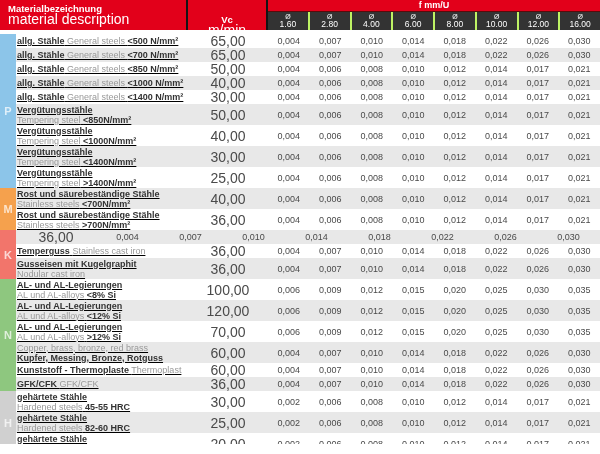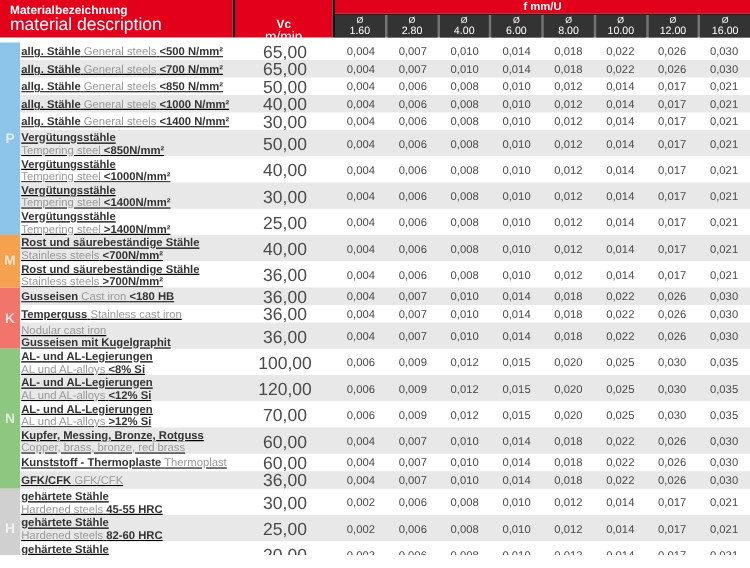--- a/index.html
+++ b/index.html
@@ -6,24 +6,24 @@
   .app{width:600px;height:444px;background:#fff;font-family:"Liberation Sans",sans-serif;overflow:hidden;position:relative;}
 
   
   .header{display:flex;height:30px;margin-bottom:4px;}
   .box-mat{width:186px;background:#e2001a;color:#fff;padding:3px 0 0 8px;box-sizing:border-box;}
   .box-mat .t1{font-weight:bold;font-size:9.5px;line-height:11px;}
   .box-mat .t2{font-size:14px;line-height:10px;}
   .sep{width:2px;background:#141414;}
   .box-vc{width:78px;background:#e2001a;color:#fff;text-align:center;padding-top:14px;box-sizing:border-box;}
   .box-vc .t1{font-weight:bold;font-size:9.5px;line-height:11px;}
-  .box-vc .t2{font-size:11px;line-height:10px;}
+  .box-vc .t2{font-size:14px;line-height:10px;}
   .fcol{flex:1;display:flex;flex-direction:column;}
   .fstrip{height:11px;background:#e2001a;color:#fff;text-align:center;font-size:9px;line-height:11px;font-weight:bold;}
-  .dia-row{flex:1;display:flex;gap:2px;background:#737373;border-top:1px solid #5a0b0b;}
+  .dia-row{flex:1;display:flex;gap:2px;background:#bef264;border-top:1px solid #5a0b0b;}
   .dia-cell{flex:1;background:#333333;color:#fff;text-align:center;display:flex;flex-direction:column;justify-content:center;}
   .dia-sym{font-size:7px;line-height:7px;}
   .dia-num{font-size:8.5px;line-height:9px;}
 
   
   .tbody{display:flex;}
   .sidebar{width:16px;display:flex;flex-direction:column;}
   .sgroup{display:flex;align-items:center;justify-content:center;color:rgba(255,255,255,0.72);font-weight:bold;font-size:11px;}
   .rows{flex:1;display:flex;flex-direction:column;}
   .row{display:flex;align-items:center;}
@@ -277,23 +277,20 @@
             <div class="feed">0,006</div>
             <div class="feed">0,008</div>
             <div class="feed">0,010</div>
             <div class="feed">0,012</div>
             <div class="feed">0,014</div>
             <div class="feed">0,017</div>
             <div class="feed">0,021</div>
           </div>
         </div>
         <div class="row single alt">
-          <div class="mat-cell">
-            <div class="line"><span class="b">Gusseisen</span> <span class="r">Cast iron</span> <span class="b">&lt;180 HB</span></div>
-          </div>
           <div class="vc-cell">36,00</div>
           <div class="feeds">
             <div class="feed">0,004</div>
             <div class="feed">0,007</div>
             <div class="feed">0,010</div>
             <div class="feed">0,014</div>
             <div class="feed">0,018</div>
             <div class="feed">0,022</div>
             <div class="feed">0,026</div>
             <div class="feed">0,030</div>
@@ -310,22 +307,22 @@
             <div class="feed">0,010</div>
             <div class="feed">0,014</div>
             <div class="feed">0,018</div>
             <div class="feed">0,022</div>
             <div class="feed">0,026</div>
             <div class="feed">0,030</div>
           </div>
         </div>
         <div class="row twoline alt">
           <div class="mat-cell">
+            <div class="line"><span class="b">Gusseisen mit Kugelgraphit</span></div>
             <div class="line"><span class="r">Nodular cast iron</span></div>
-            <div class="line"><span class="b">Gusseisen mit Kugelgraphit</span></div>
           </div>
           <div class="vc-cell">36,00</div>
           <div class="feeds">
             <div class="feed">0,004</div>
             <div class="feed">0,007</div>
             <div class="feed">0,010</div>
             <div class="feed">0,014</div>
             <div class="feed">0,018</div>
             <div class="feed">0,022</div>
             <div class="feed">0,026</div>
@@ -378,22 +375,22 @@
             <div class="feed">0,012</div>
             <div class="feed">0,015</div>
             <div class="feed">0,020</div>
             <div class="feed">0,025</div>
             <div class="feed">0,030</div>
             <div class="feed">0,035</div>
           </div>
         </div>
         <div class="row twoline alt">
           <div class="mat-cell">
+            <div class="line"><span class="r">Copper, brass, bronze, red brass</span></div>
             <div class="line"><span class="b">Kupfer, Messing, Bronze, Rotguss</span></div>
-            <div class="line"><span class="r">Copper, brass, bronze, red brass</span></div>
           </div>
           <div class="vc-cell">60,00</div>
           <div class="feeds">
             <div class="feed">0,004</div>
             <div class="feed">0,007</div>
             <div class="feed">0,010</div>
             <div class="feed">0,014</div>
             <div class="feed">0,018</div>
             <div class="feed">0,022</div>
             <div class="feed">0,026</div>

